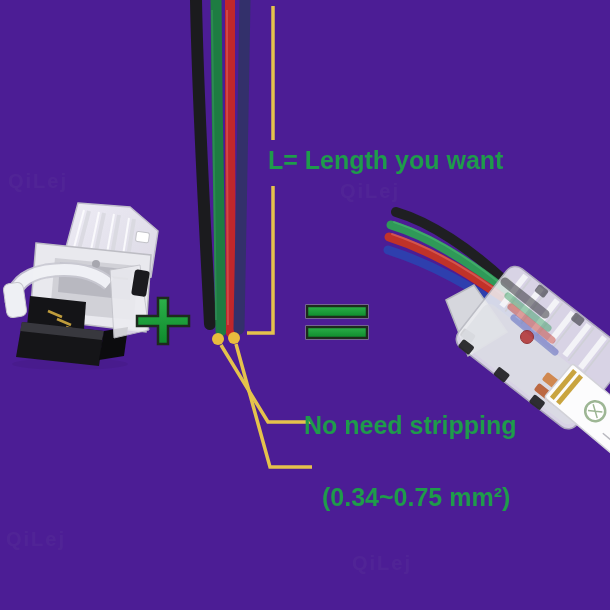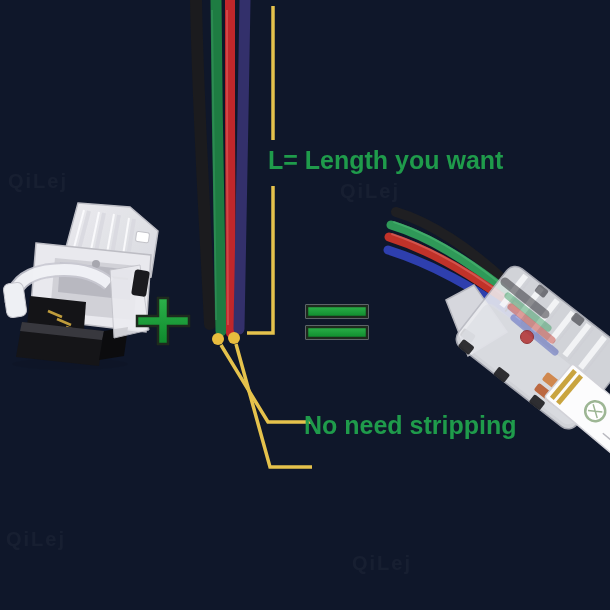--- a/index.html
+++ b/index.html
@@ -1,17 +1,17 @@
 <!DOCTYPE html>
 <html><head>
 <meta charset="utf-8">
 <style>
   html,body{margin:0;padding:0;background:#fff;}
   .stage{
-    position:relative;width:610px;height:610px;background:#0f172a;overflow:hidden;
+    position:relative;width:610px;height:610px;background:#4c1d95;overflow:hidden;
     font-family:"Liberation Sans", sans-serif;
   }
   .stage svg{position:absolute;left:0;top:0;}
   .label{
     position:absolute;font-weight:700;color:#1f9b4b;font-size:25px;line-height:1.08;
     white-space:nowrap;letter-spacing:0px;
   }
   .watermark{
     position:absolute;font-size:20px;font-weight:700;color:#9a9aa5;opacity:0.06;
     letter-spacing:2px;pointer-events:none;
@@ -182,19 +182,20 @@
         </g>
       </g>
     </g>
   </svg>
 
   <div class="label" style="left:268px;top:147px;">L= Length you want</div>
 
   <div class="label" style="left:304px;top:412px;">No need stripping</div>
 
 
+  <div class="label" style="left:322px;top:484px;">(0.34~0.75 mm²)</div>
 
   <div class="watermark" style="left:8px;top:170px;">QiLej</div>
   <div class="watermark" style="left:340px;top:180px;">QiLej</div>
   <div class="watermark" style="left:6px;top:528px;">QiLej</div>
   <div class="watermark" style="left:352px;top:552px;">QiLej</div>
 
 </div>
 
 </body></html>

